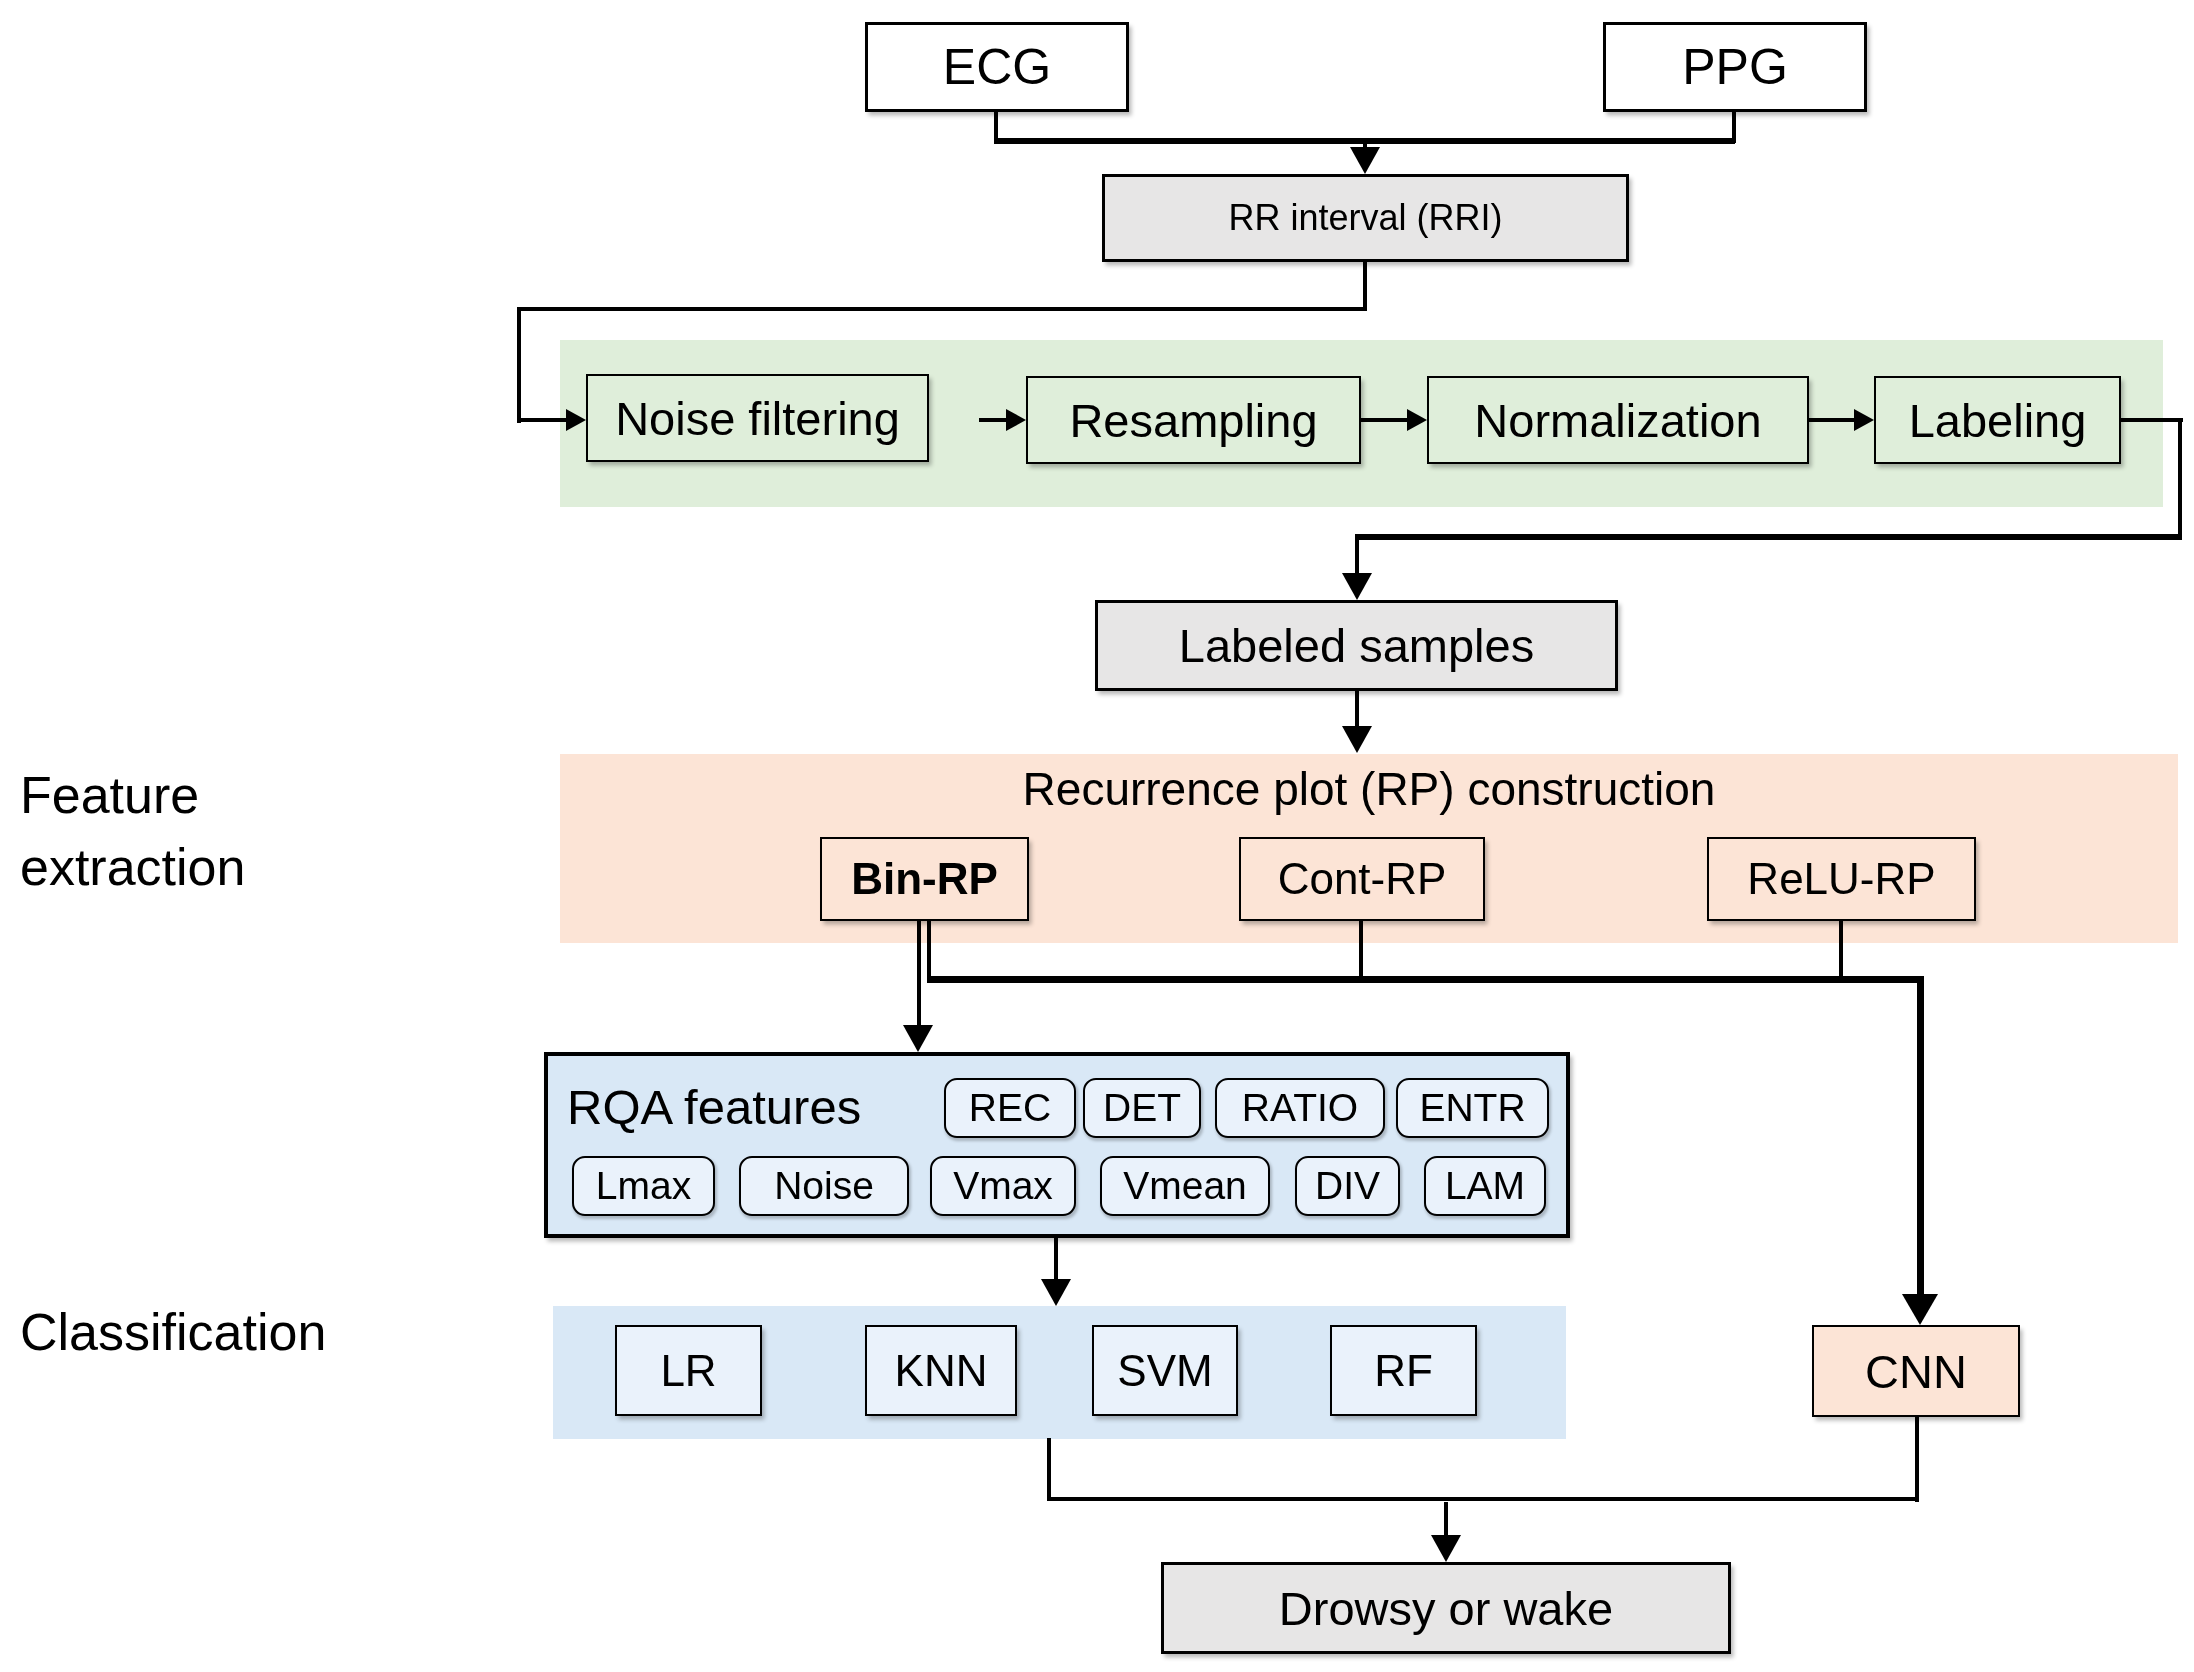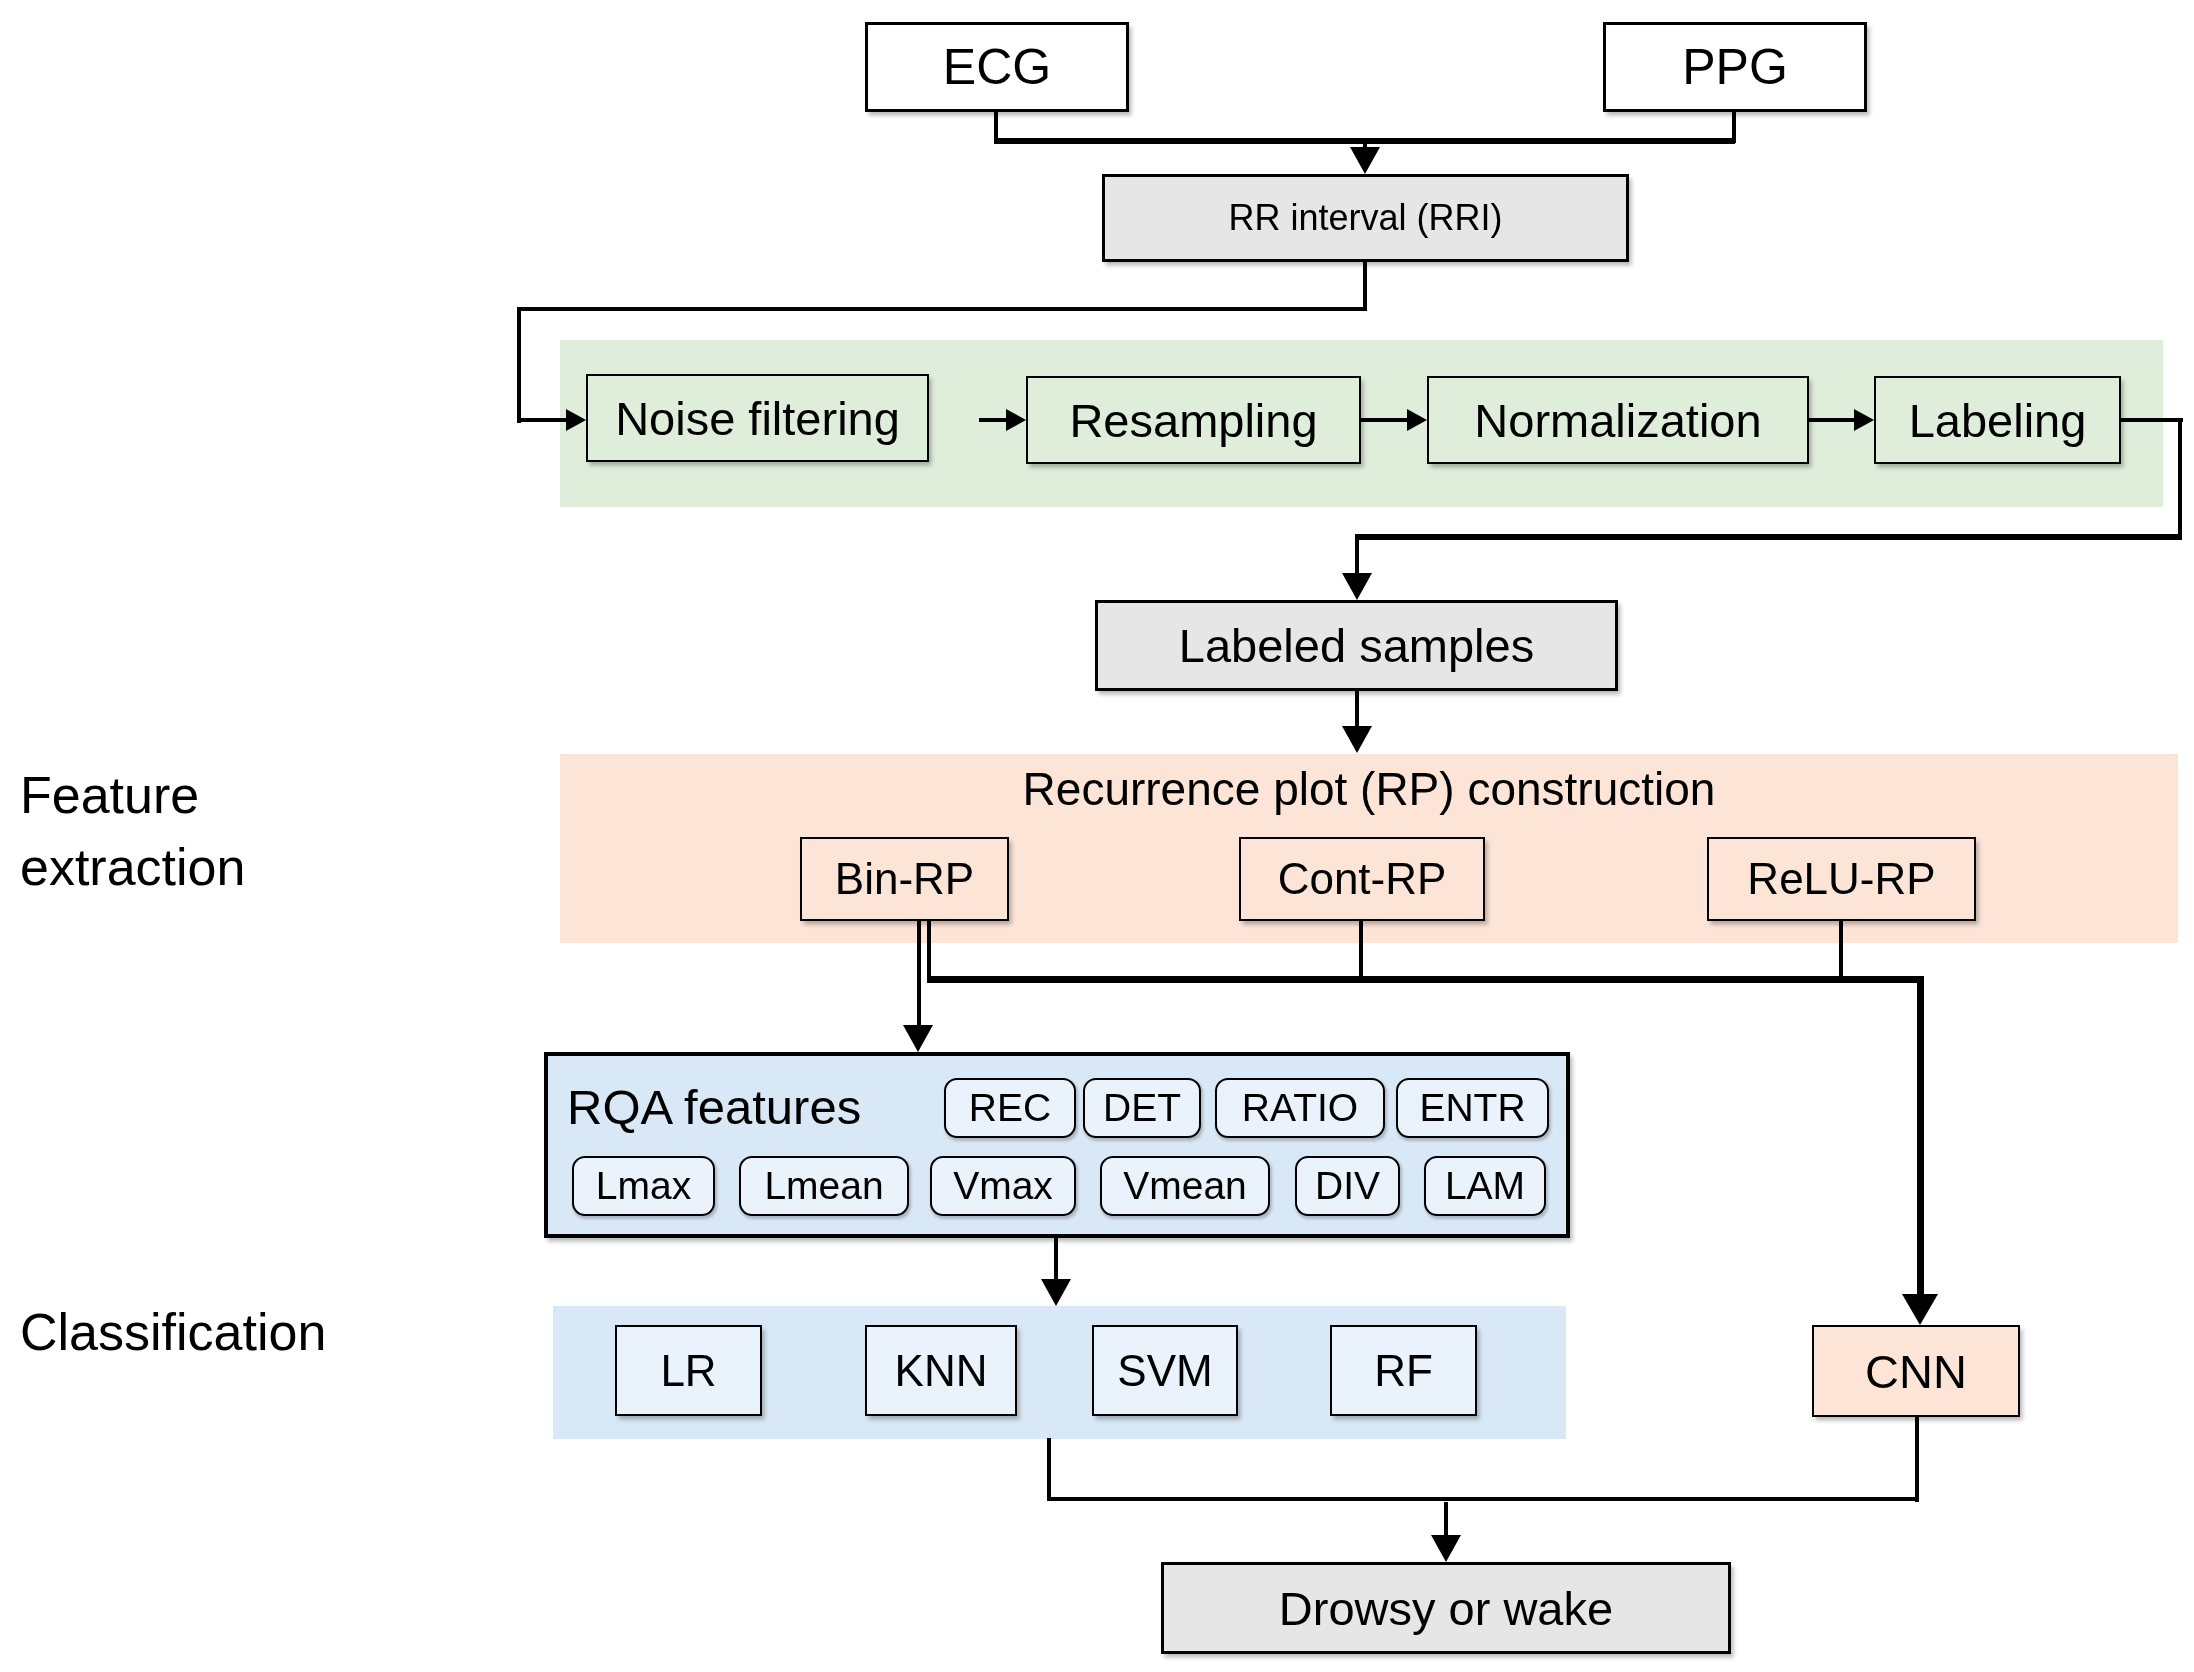--- a/index.html
+++ b/index.html
@@ -96,21 +96,21 @@
   <div class="line" style="left:1355px;top:534px;width:827px;height:5.7px;"></div>
   <div class="line" style="left:1355px;top:534px;width:4.3px;height:42px;"></div>
   <div class="arrow-down" style="left:1342px;top:573px;"></div>
   <div class="node node-gray" style="left:1095px;top:600px;width:523px;height:91px;">
     <span>Labeled samples</span>
   </div>
   <div class="line" style="left:1355px;top:691px;width:4.3px;height:37px;"></div>
   <div class="arrow-down" style="left:1342px;top:726px;"></div>
 
   <div class="band-title" style="left:560px;top:761px;width:1618px;">Recurrence plot (RP) construction</div>
-  <div class="node node-peach" style="left:800px;top:837px;width:209px;height:84px;">
+  <div class="node node-peach" style="left:820px;top:837px;width:209px;height:84px;font-weight:bold;">
     <span>Bin-RP</span>
   </div>
   <div class="node node-peach" style="left:1239px;top:837px;width:246px;height:84px;">
     <span>Cont-RP</span>
   </div>
   <div class="node node-peach" style="left:1707px;top:837px;width:269px;height:84px;">
     <span>ReLU-RP</span>
   </div>
 
   <div class="line" style="left:917px;top:921px;width:3.6px;height:107px;"></div>
@@ -133,21 +133,21 @@
   <div class="chip" style="left:1215px;top:1078px;width:170px;height:60px;">
       <span>RATIO</span>
     </div>
   <div class="chip" style="left:1396px;top:1078px;width:153px;height:60px;">
       <span>ENTR</span>
     </div>
   <div class="chip" style="left:572px;top:1156px;width:143px;height:60px;">
       <span>Lmax</span>
     </div>
   <div class="chip" style="left:739px;top:1156px;width:170px;height:60px;">
-      <span>Lmean</span>
+      <span>Noise</span>
     </div>
   <div class="chip" style="left:930px;top:1156px;width:146px;height:60px;">
       <span>Vmax</span>
     </div>
   <div class="chip" style="left:1100px;top:1156px;width:170px;height:60px;">
       <span>Vmean</span>
     </div>
   <div class="chip" style="left:1295px;top:1156px;width:105px;height:60px;">
       <span>DIV</span>
     </div>

